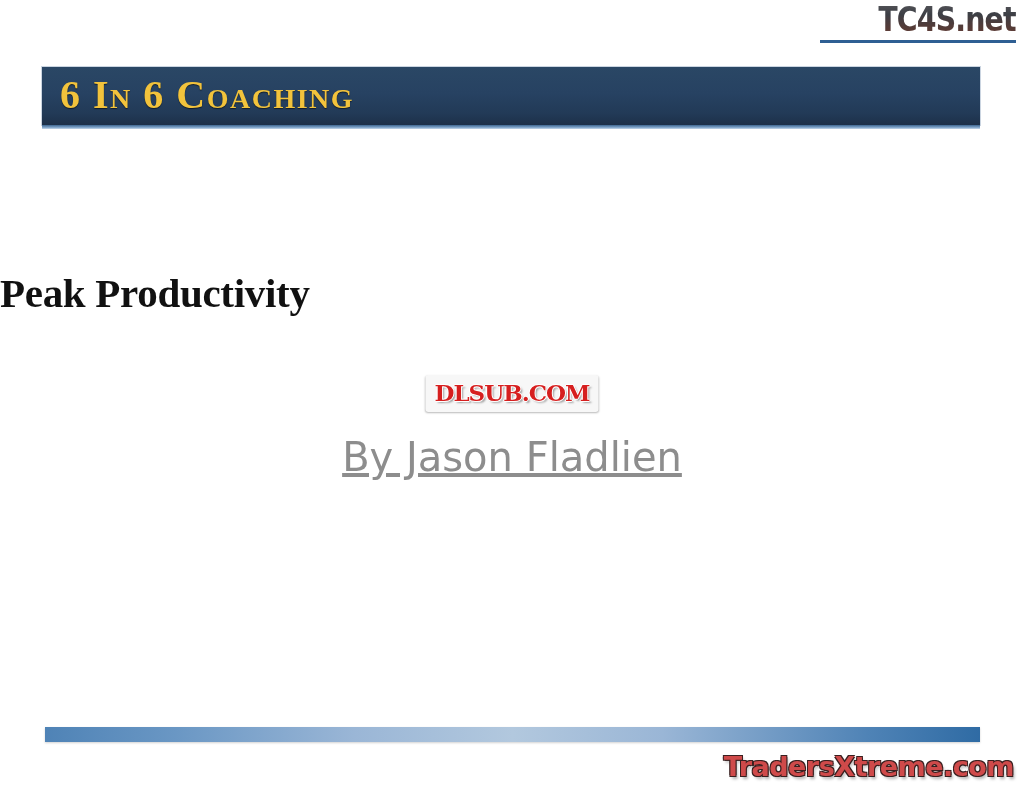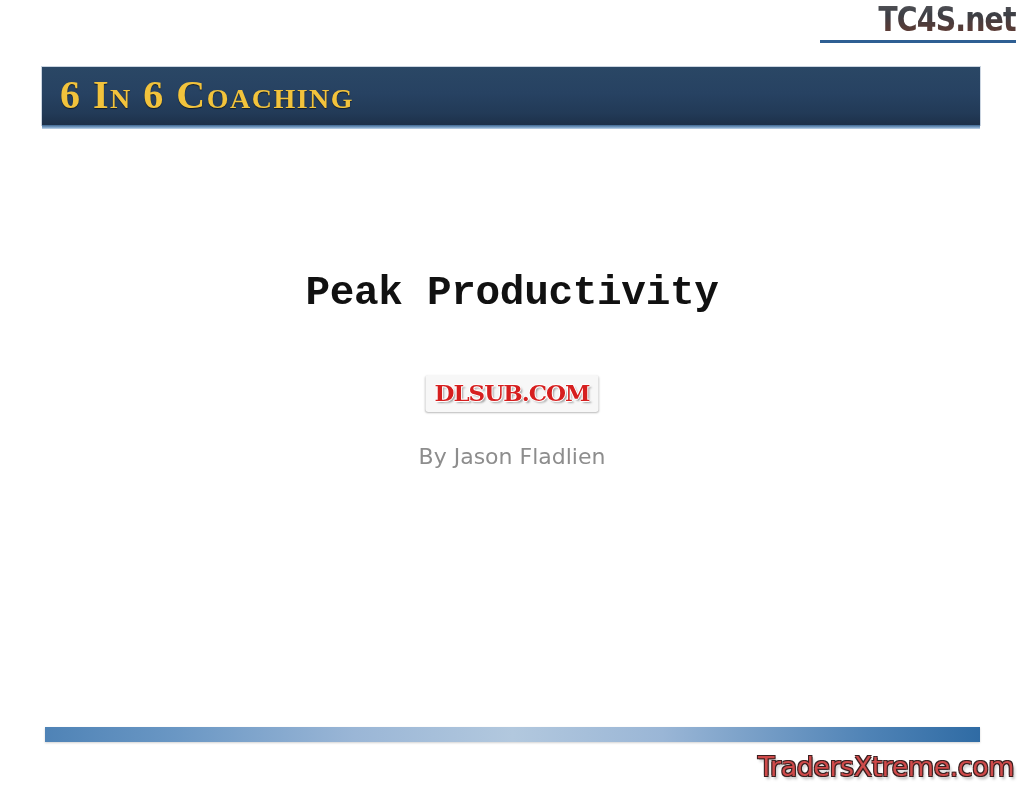--- a/index.html
+++ b/index.html
@@ -85,22 +85,21 @@
     text-shadow: 0 1px 1px rgba(0,0,0,0.55);
     white-space: nowrap;
   }
 
   
   .slide-title {
     position: absolute;
     left: 0;
     right: 0;
     top: 268px;
-    text-align: center;
-    font-family: Liberation Mono, monospace;
+    font-family: Liberation Serif, serif;
     font-weight: 700;
     font-size: 41px;
     line-height: 50px;
     color: #111111;
     letter-spacing: -0.3px;
   }
 
   .dlsub-logo {
     position: absolute;
     left: 50%;
@@ -126,23 +125,24 @@
   }
 
   .slide-byline {
     position: absolute;
     left: 0;
     right: 0;
     top: 438px;
     text-align: center;
     font-family: "DejaVu Sans", sans-serif;
     font-weight: 400;
-    font-size: 22px;
+    font-size: 40px;
     line-height: 38px;
     color: #8d8d8d;
+    text-decoration: underline;
   }
 
   
   .footer-rule {
     position: absolute;
     left: 45px;
     top: 727px;
     width: 935px;
     height: 15px;
     background: linear-gradient(90deg,
@@ -155,21 +155,21 @@
         #2f6ba4 100%);
     box-shadow: 0 1px 2px rgba(0,0,0,0.18);
   }
 
   
   .tx-watermark {
     position: absolute;
     right: 10px;
     top: 752px;
     font-family: "DejaVu Sans", sans-serif;
-    font-weight: 400;
+    font-weight: 700;
     font-size: 27px;
     line-height: 30px;
     letter-spacing: -0.5px;
     color: #cf4a4a;
     white-space: nowrap;
     text-shadow:
       -1px -1px 0 #3a2020,
        1px -1px 0 #3a2020,
       -1px  1px 0 #3a2020,
        1px  1px 0 #3a2020,

